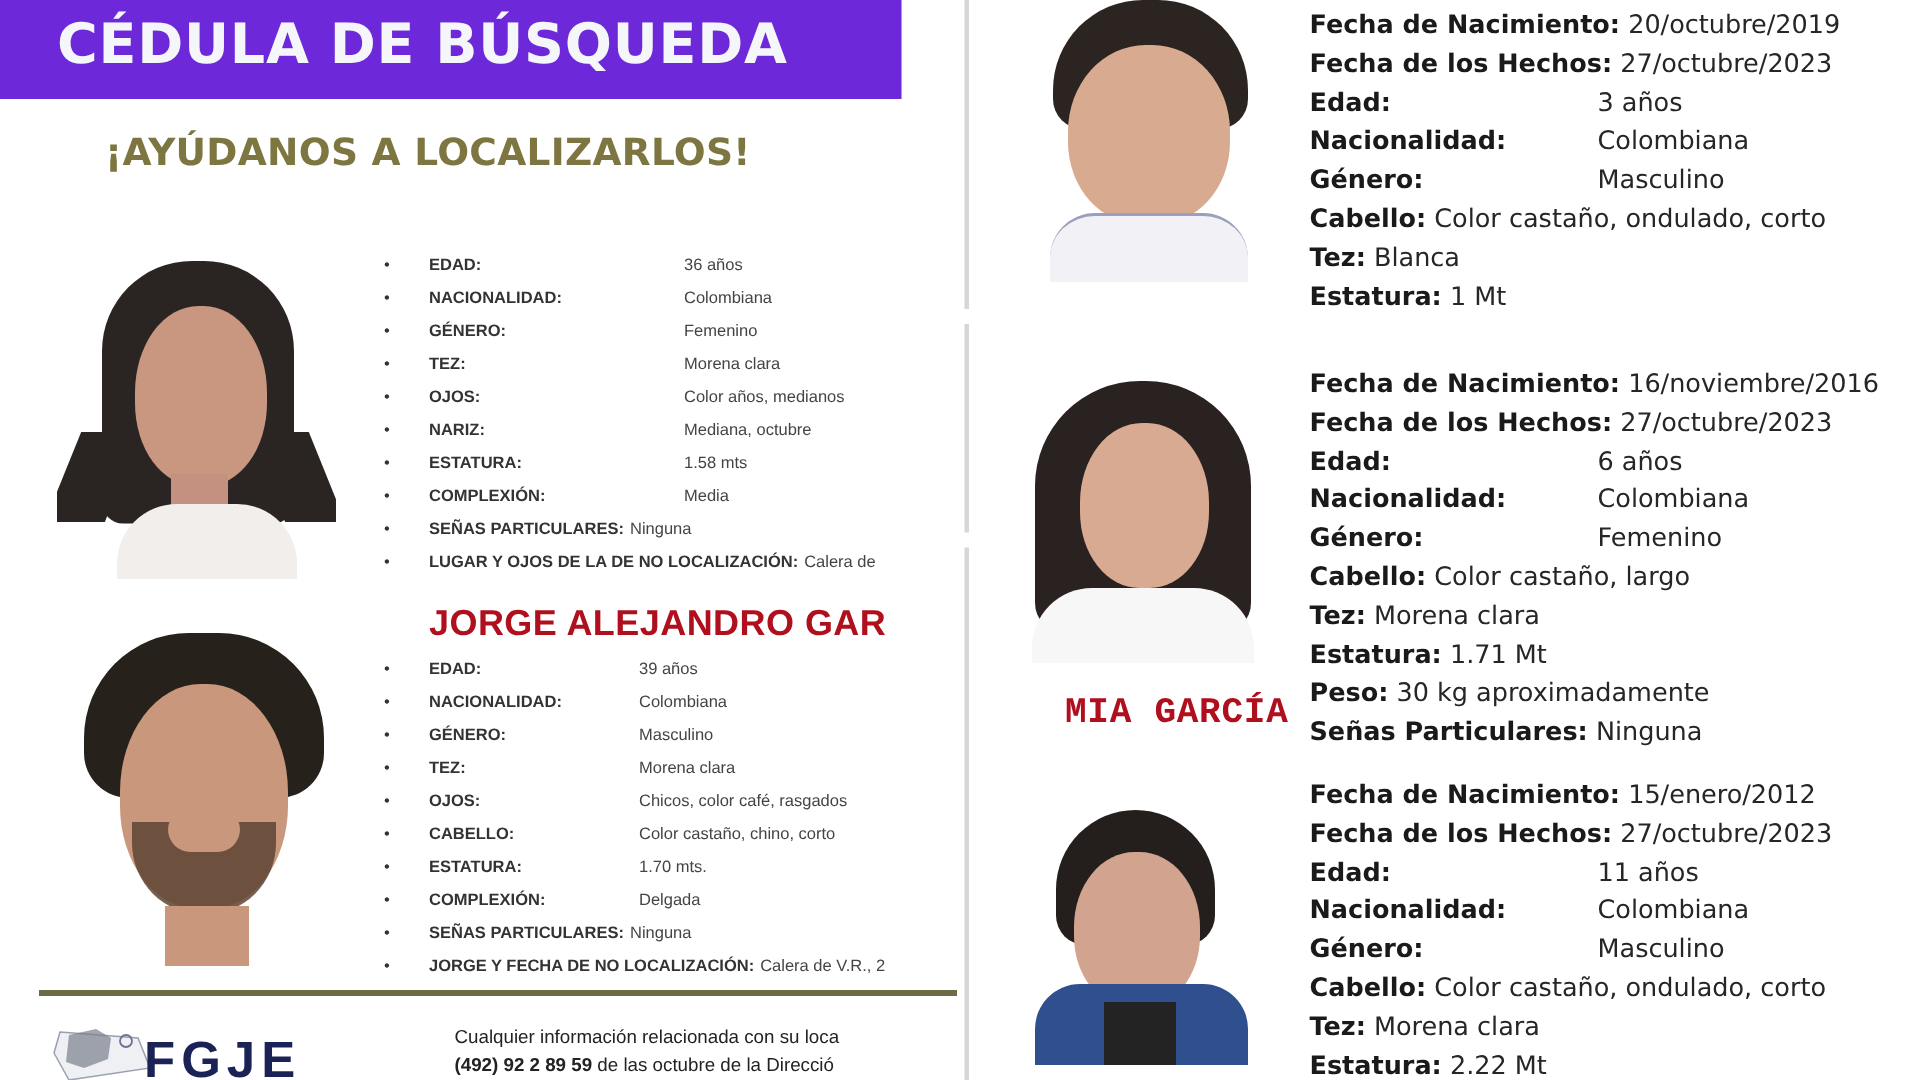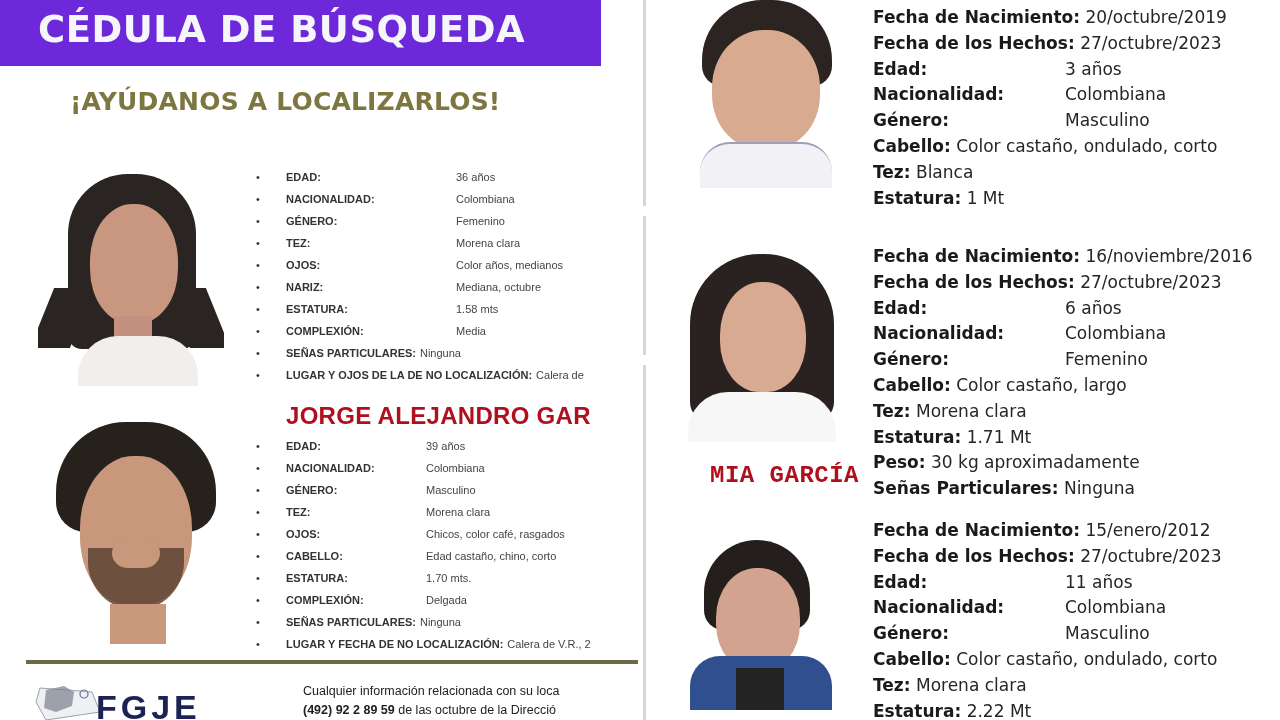--- a/index.html
+++ b/index.html
@@ -144,39 +144,39 @@
         <span class="val" style="left:170px">Morena clara</span>
       </div>
     <div class="fact">
         <span class="bullet">•</span>
         <span class="lbl">OJOS:</span>
         <span class="val" style="left:170px">Chicos, color café, rasgados</span>
       </div>
     <div class="fact">
         <span class="bullet">•</span>
         <span class="lbl">CABELLO:</span>
-        <span class="val" style="left:170px">Edad castaño, chino, corto</span>
+        <span class="val" style="left:170px">Color castaño, chino, corto</span>
       </div>
     <div class="fact">
         <span class="bullet">•</span>
         <span class="lbl">ESTATURA:</span>
         <span class="val" style="left:170px">1.70 mts.</span>
       </div>
     <div class="fact">
         <span class="bullet">•</span>
         <span class="lbl">COMPLEXIÓN:</span>
         <span class="val" style="left:170px">Delgada</span>
       </div>
     <div class="fact inline">
         <span class="bullet">•</span>
         <span class="inner"><span class="lbl">SEÑAS PARTICULARES:</span><span class="val">Ninguna</span></span>
       </div>
     <div class="fact inline">
         <span class="bullet">•</span>
-        <span class="inner"><span class="lbl">LUGAR Y FECHA DE NO LOCALIZACIÓN:</span><span class="val">Calera de V.R., 2</span></span>
+        <span class="inner"><span class="lbl">JORGE Y FECHA DE NO LOCALIZACIÓN:</span><span class="val">Calera de V.R., 2</span></span>
       </div>
   </div>
 
   <div class="rule"></div>
 
   <div class="logo">
     <svg width="70" height="38" viewBox="0 0 70 38" style="position:absolute; left:0; top:0;">
       <polygon points="6,6 58,10 66,30 12,38 2,20" fill="#eef0f4" stroke="#9aa0b0" stroke-width="1"></polygon>
       <path d="M12,8 L30,4 L40,10 L38,24 L22,30 L10,26 Z" fill="#7a7f8c" opacity="0.7"></path>
       <circle cx="50" cy="12" r="4" fill="none" stroke="#6c7390" stroke-width="1.2"></circle>

